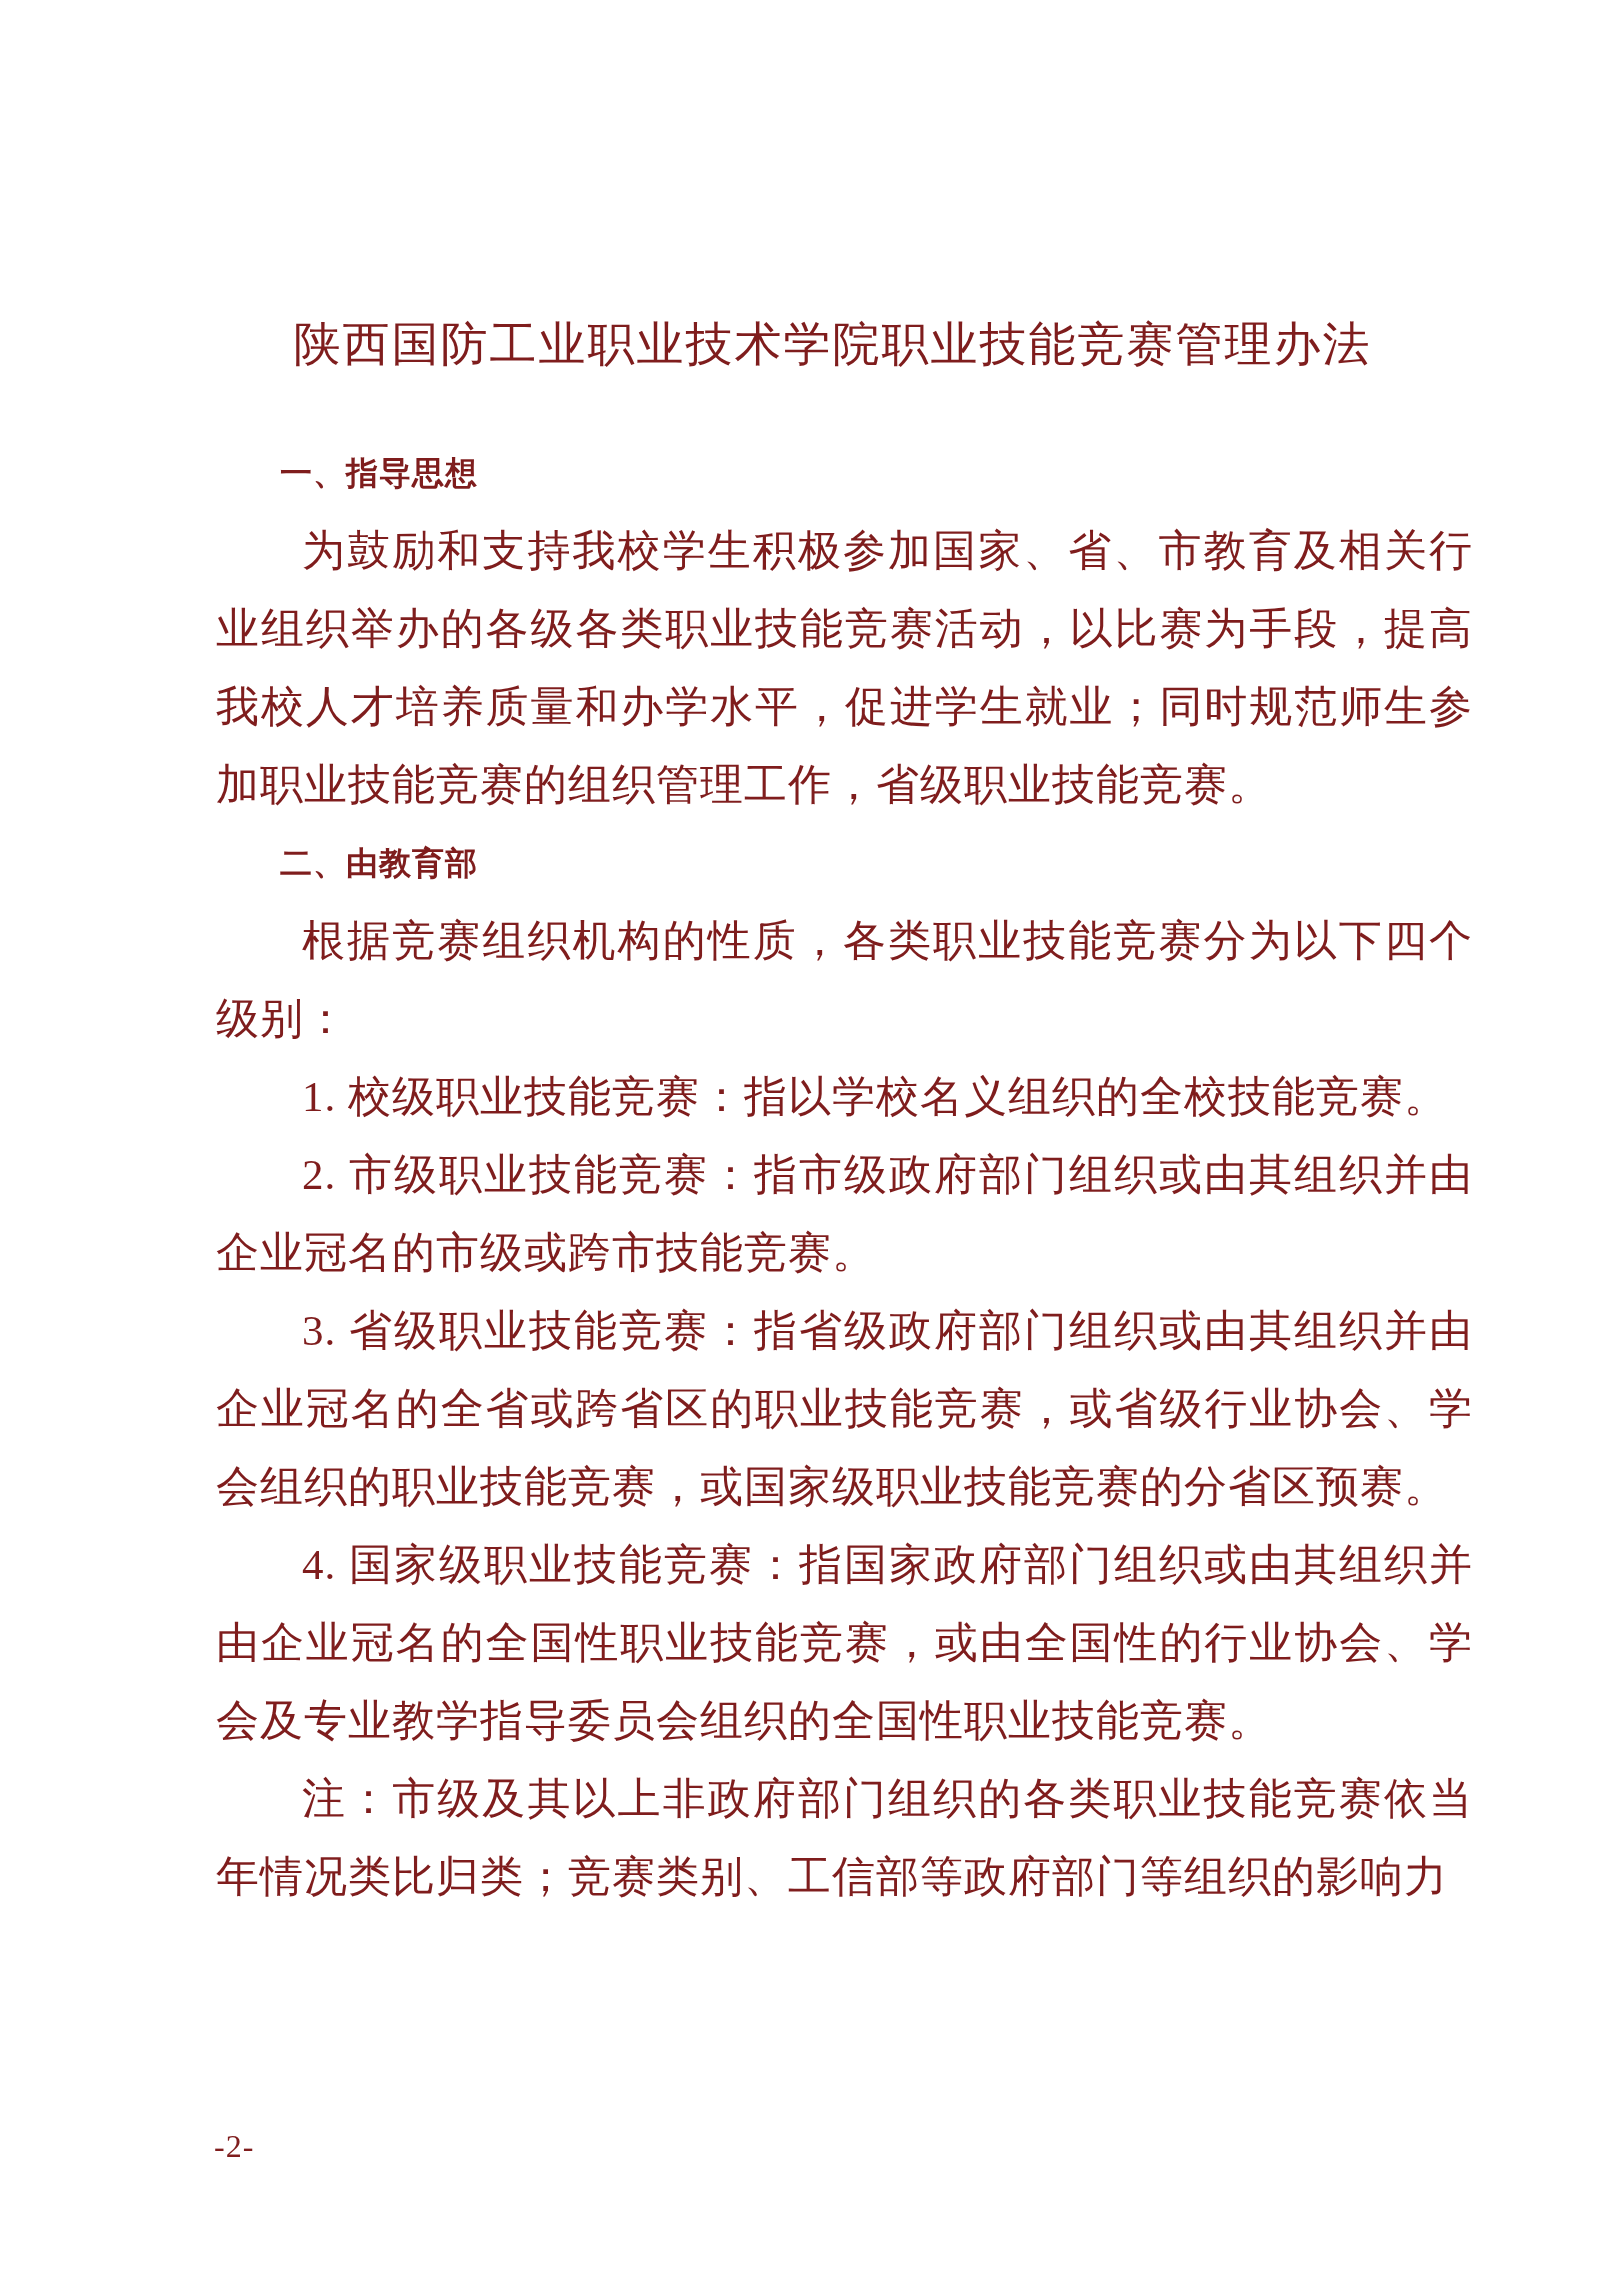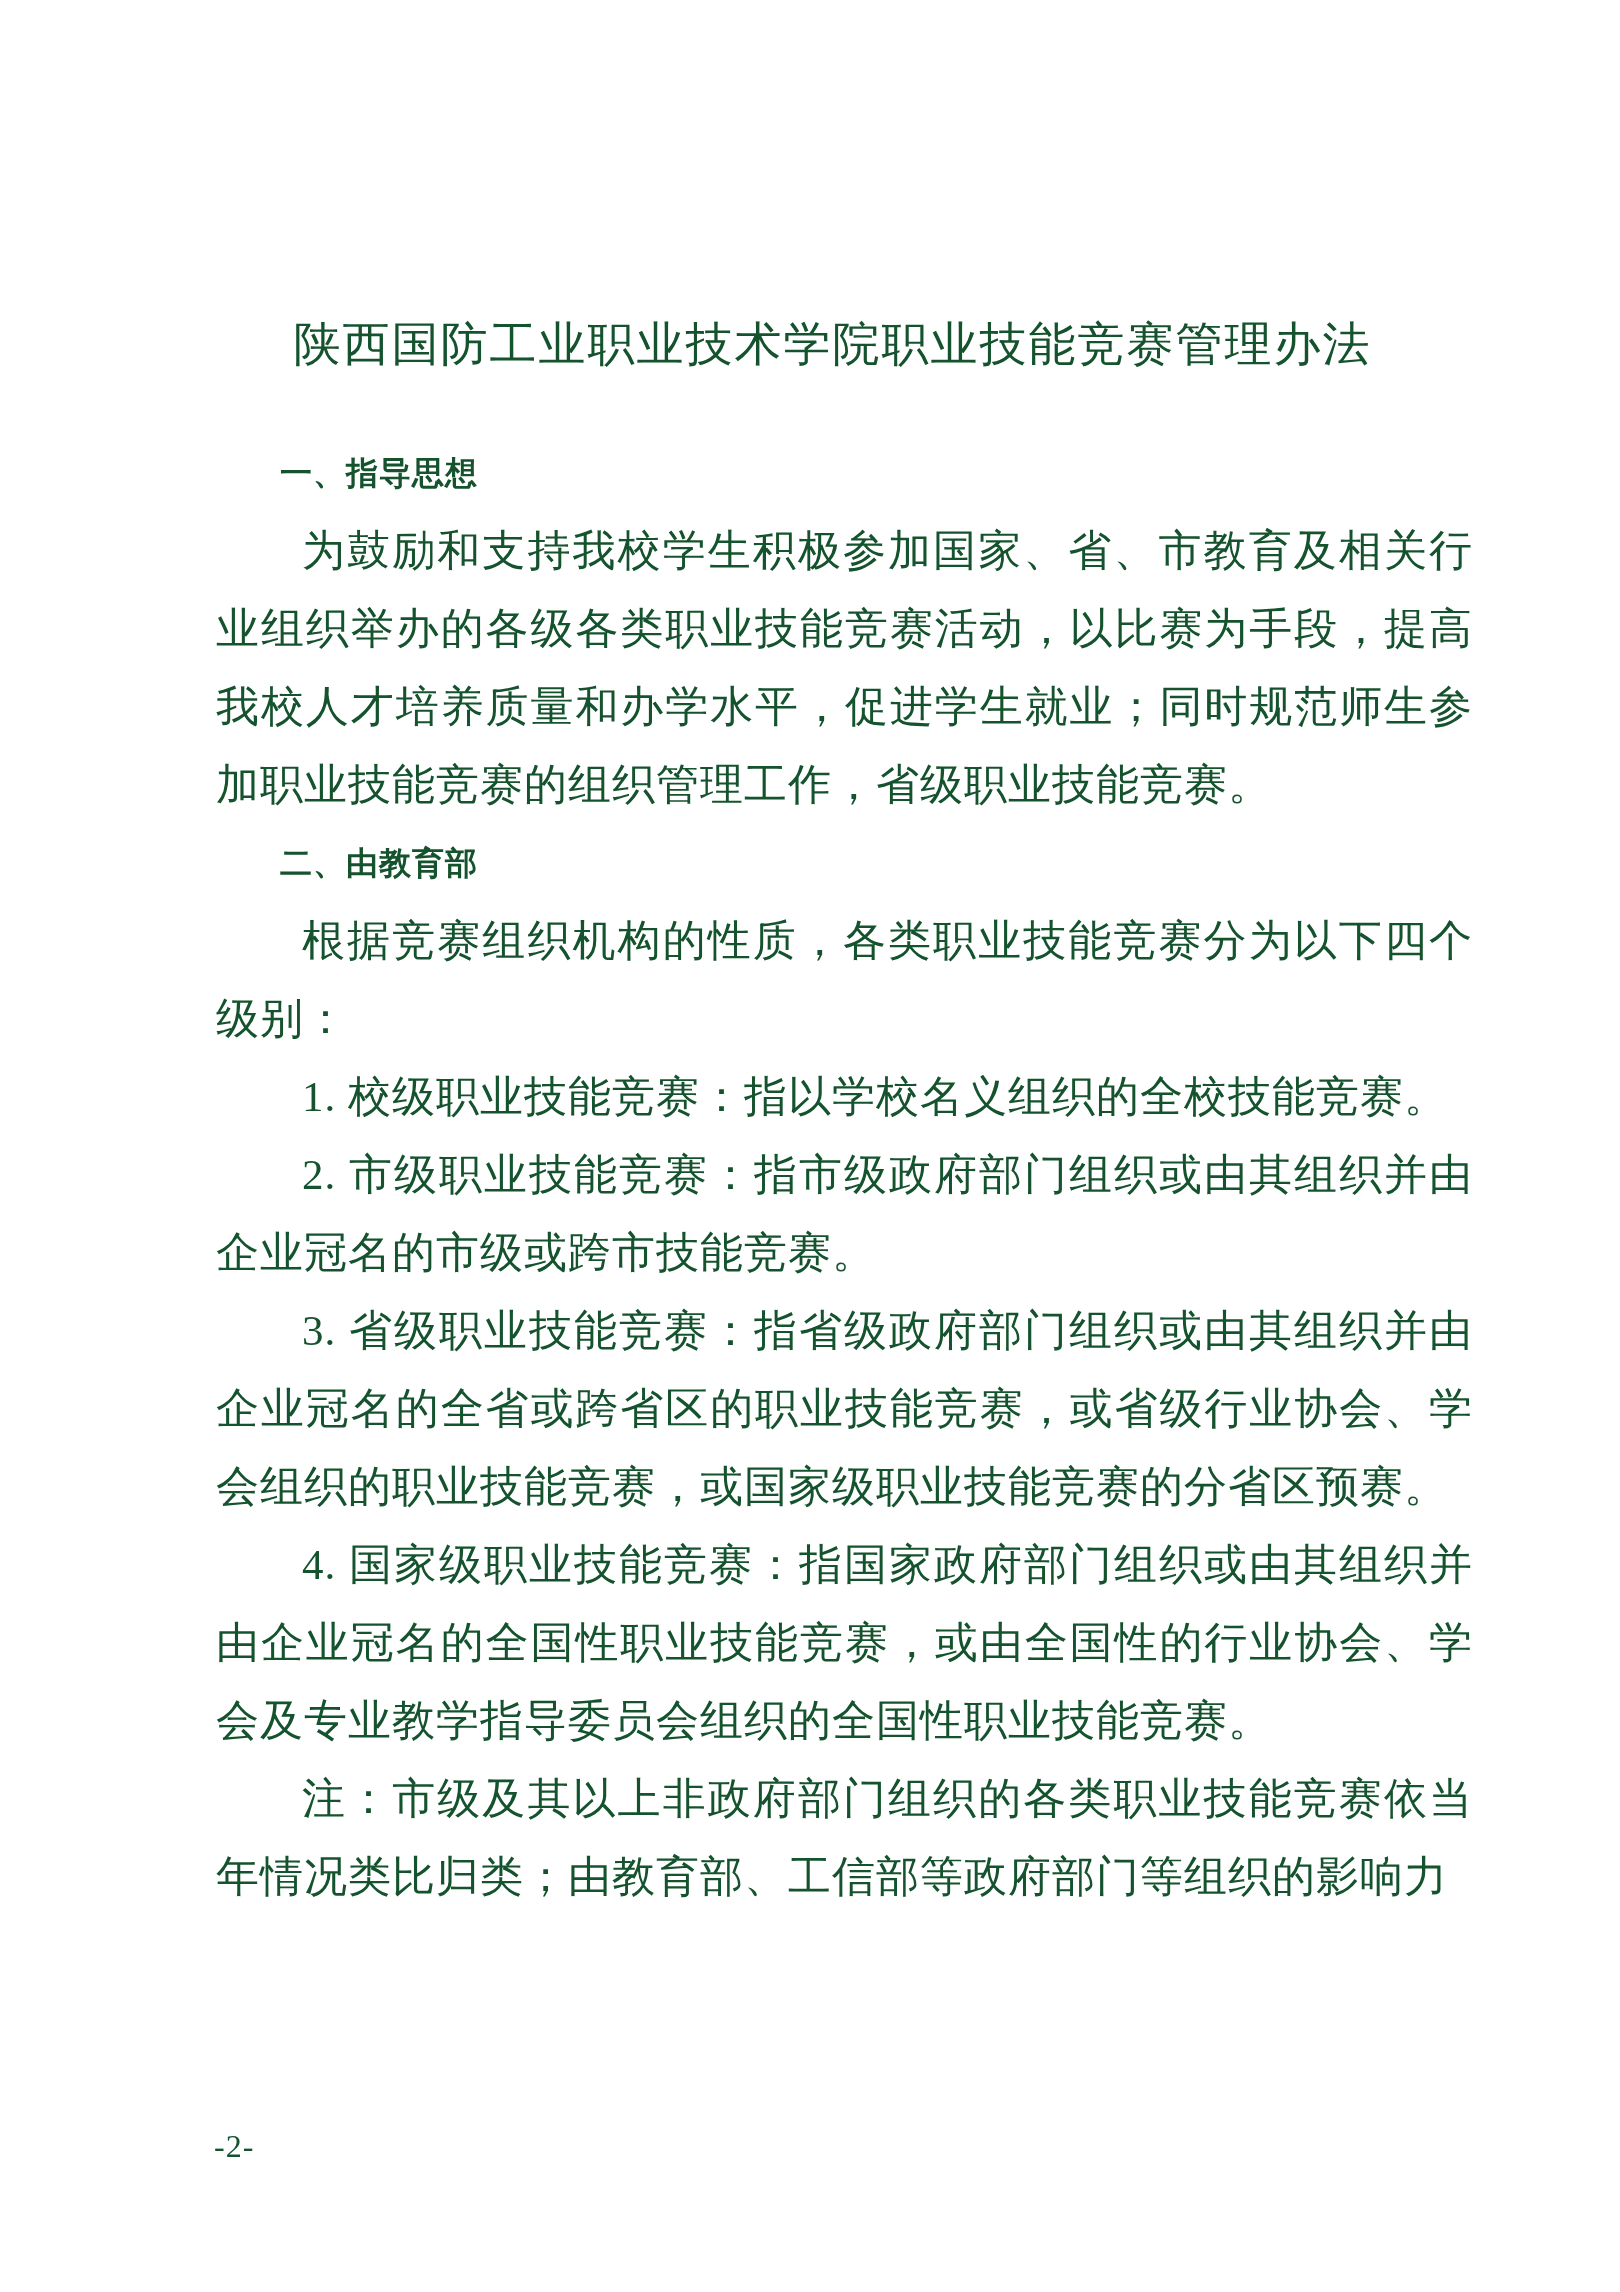--- a/index.html
+++ b/index.html
@@ -5,21 +5,21 @@
   html, body {
     margin: 0;
     padding: 0;
     background: #ffffff;
   }
   .page {
     position: relative;
     width: 1620px;
     height: 2293px;
     background: #ffffff;
-    color: #14532d;
+    color: #7f1d1d;
     overflow: hidden;
     font-family: "Liberation Serif", "DejaVu Serif", serif;
   }
   .doc-title {
     position: absolute;
     top: 314px;
     left: 204px;
     width: 1257px;
     margin: 0;
     text-align: center;
@@ -82,20 +82,20 @@
     <p>根据竞赛组织机构的性质，各类职业技能竞赛分为以下四个级别：</p>
 
     <p>1. 校级职业技能竞赛：指以学校名义组织的全校技能竞赛。</p>
 
     <p>2. 市级职业技能竞赛：指市级政府部门组织或由其组织并由企业冠名的市级或跨市技能竞赛。</p>
 
     <p>3. 省级职业技能竞赛：指省级政府部门组织或由其组织并由企业冠名的全省或跨省区的职业技能竞赛，或省级行业协会、学会组织的职业技能竞赛，或国家级职业技能竞赛的分省区预赛。</p>
 
     <p>4. 国家级职业技能竞赛：指国家政府部门组织或由其组织并由企业冠名的全国性职业技能竞赛，或由全国性的行业协会、学会及专业教学指导委员会组织的全国性职业技能竞赛。</p>
 
-    <p>注：市级及其以上非政府部门组织的各类职业技能竞赛依当年情况类比归类；由教育部、工信部等政府部门等组织的影响力</p>
+    <p>注：市级及其以上非政府部门组织的各类职业技能竞赛依当年情况类比归类；竞赛类别、工信部等政府部门等组织的影响力</p>
 
   </div>
 
   <div class="page-number">-2-</div>
 
 </div>
 
 
 </body></html>

